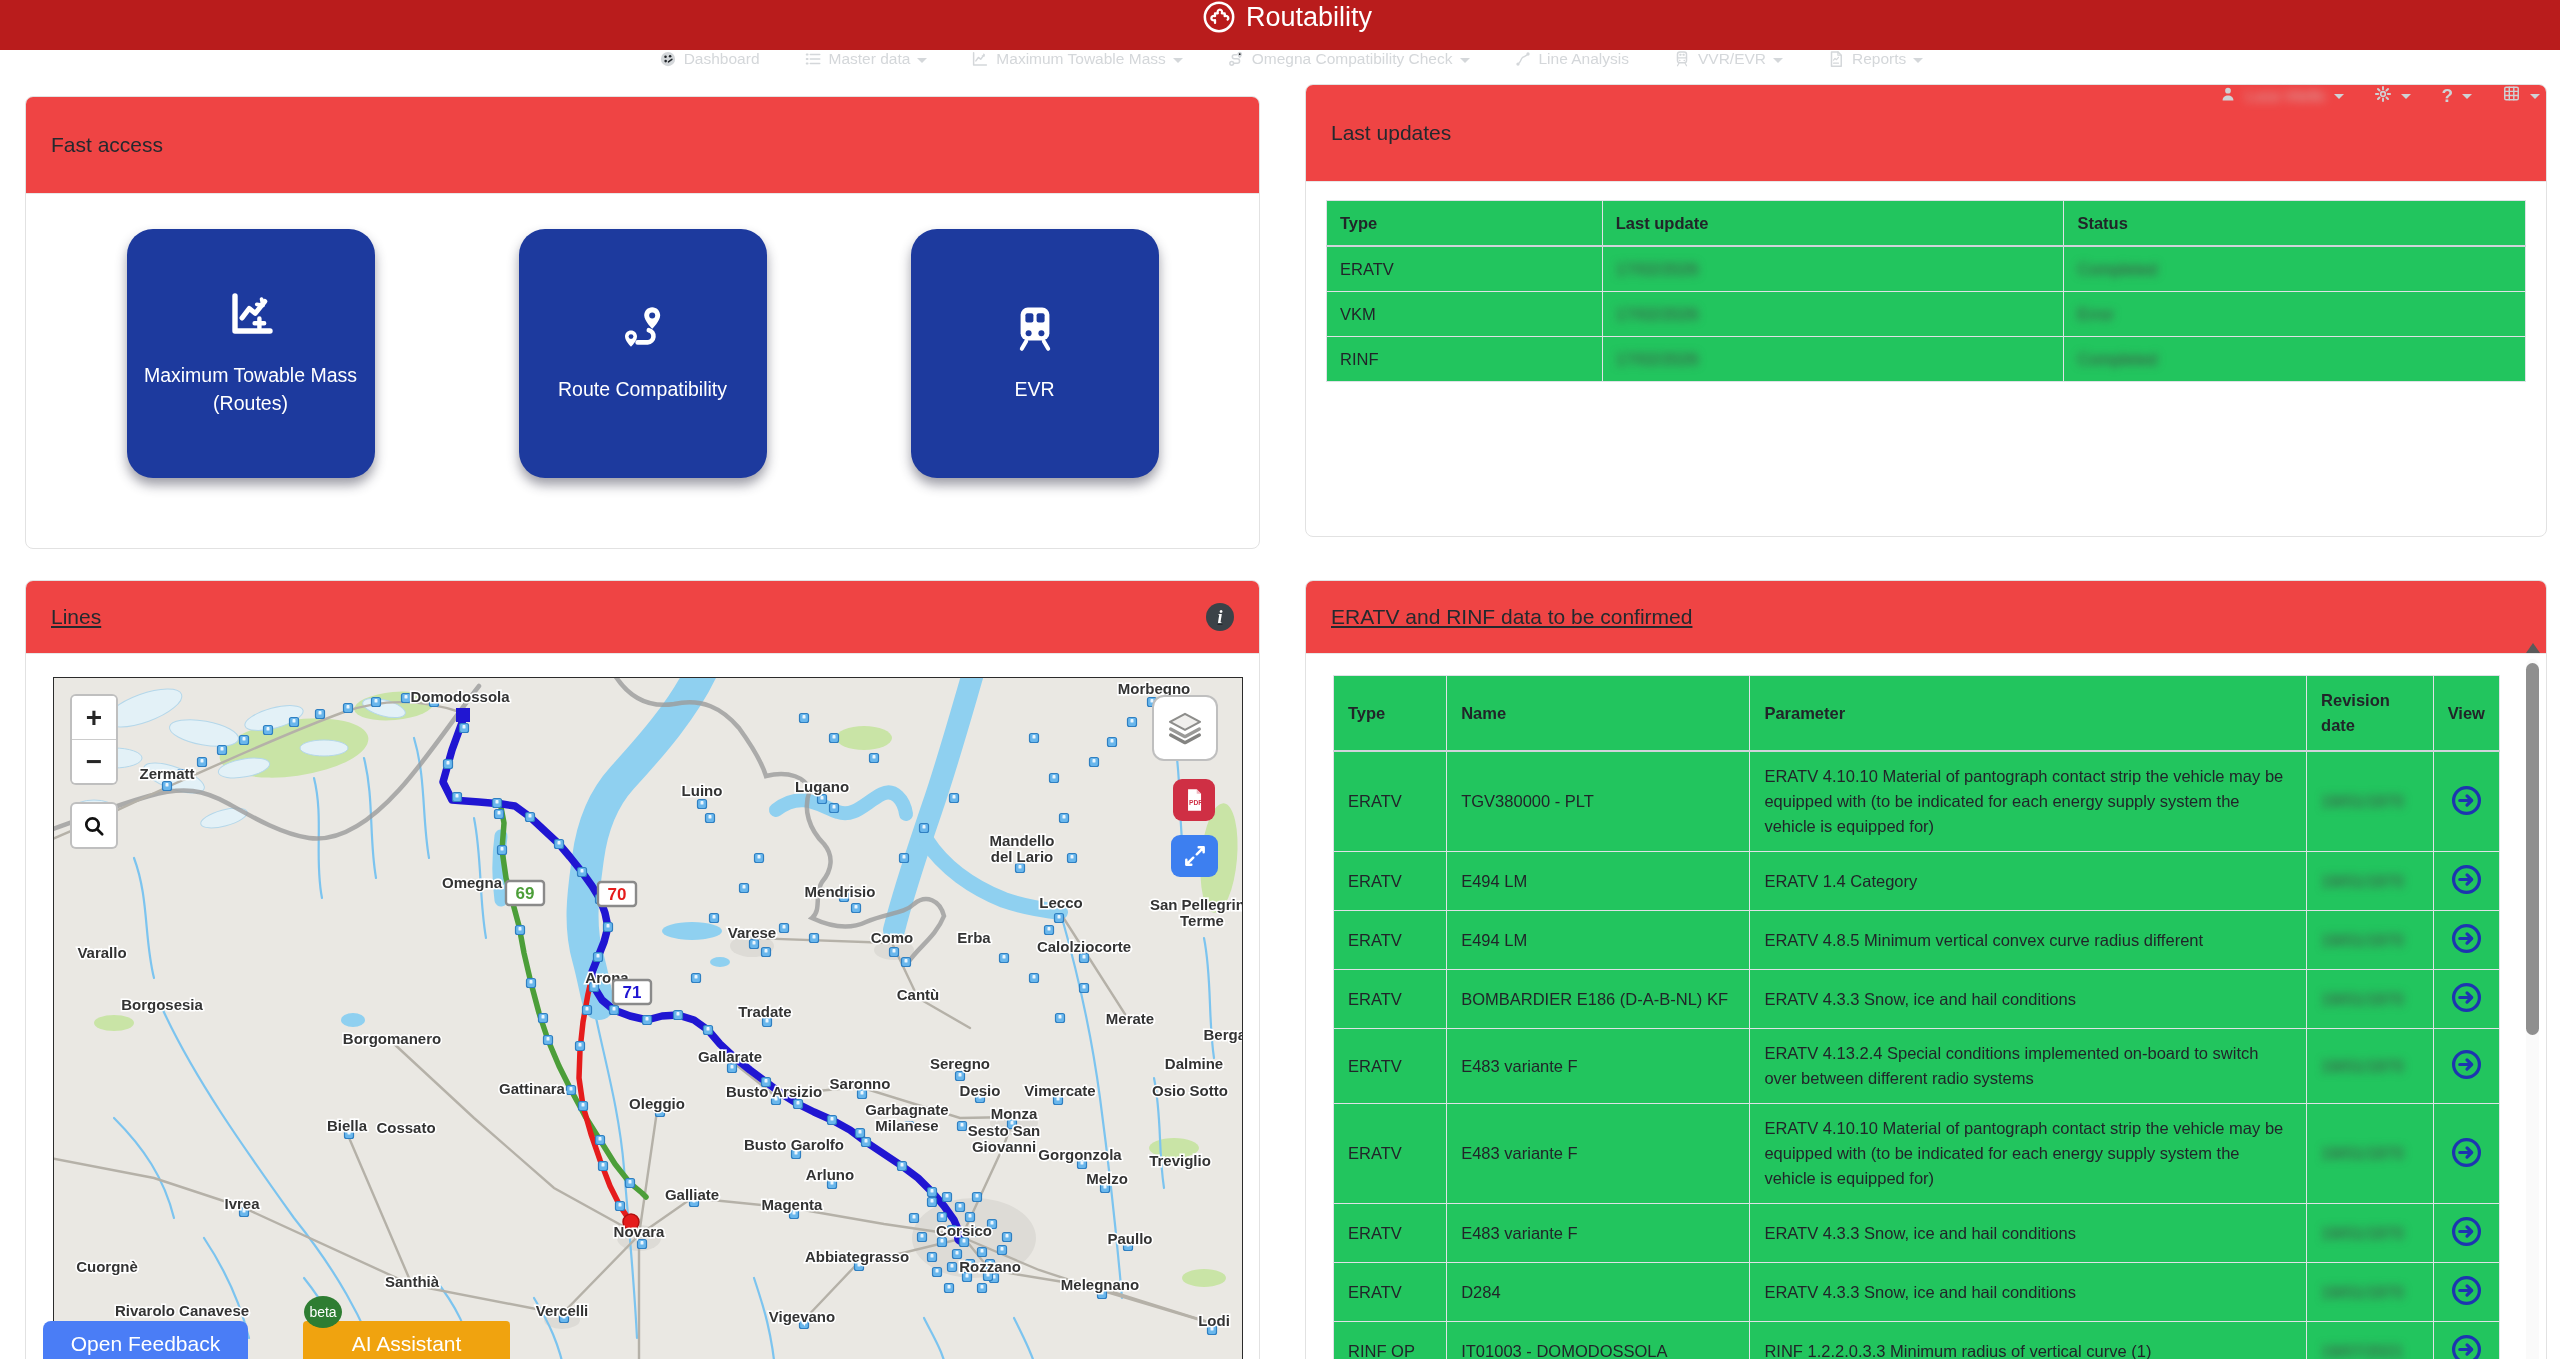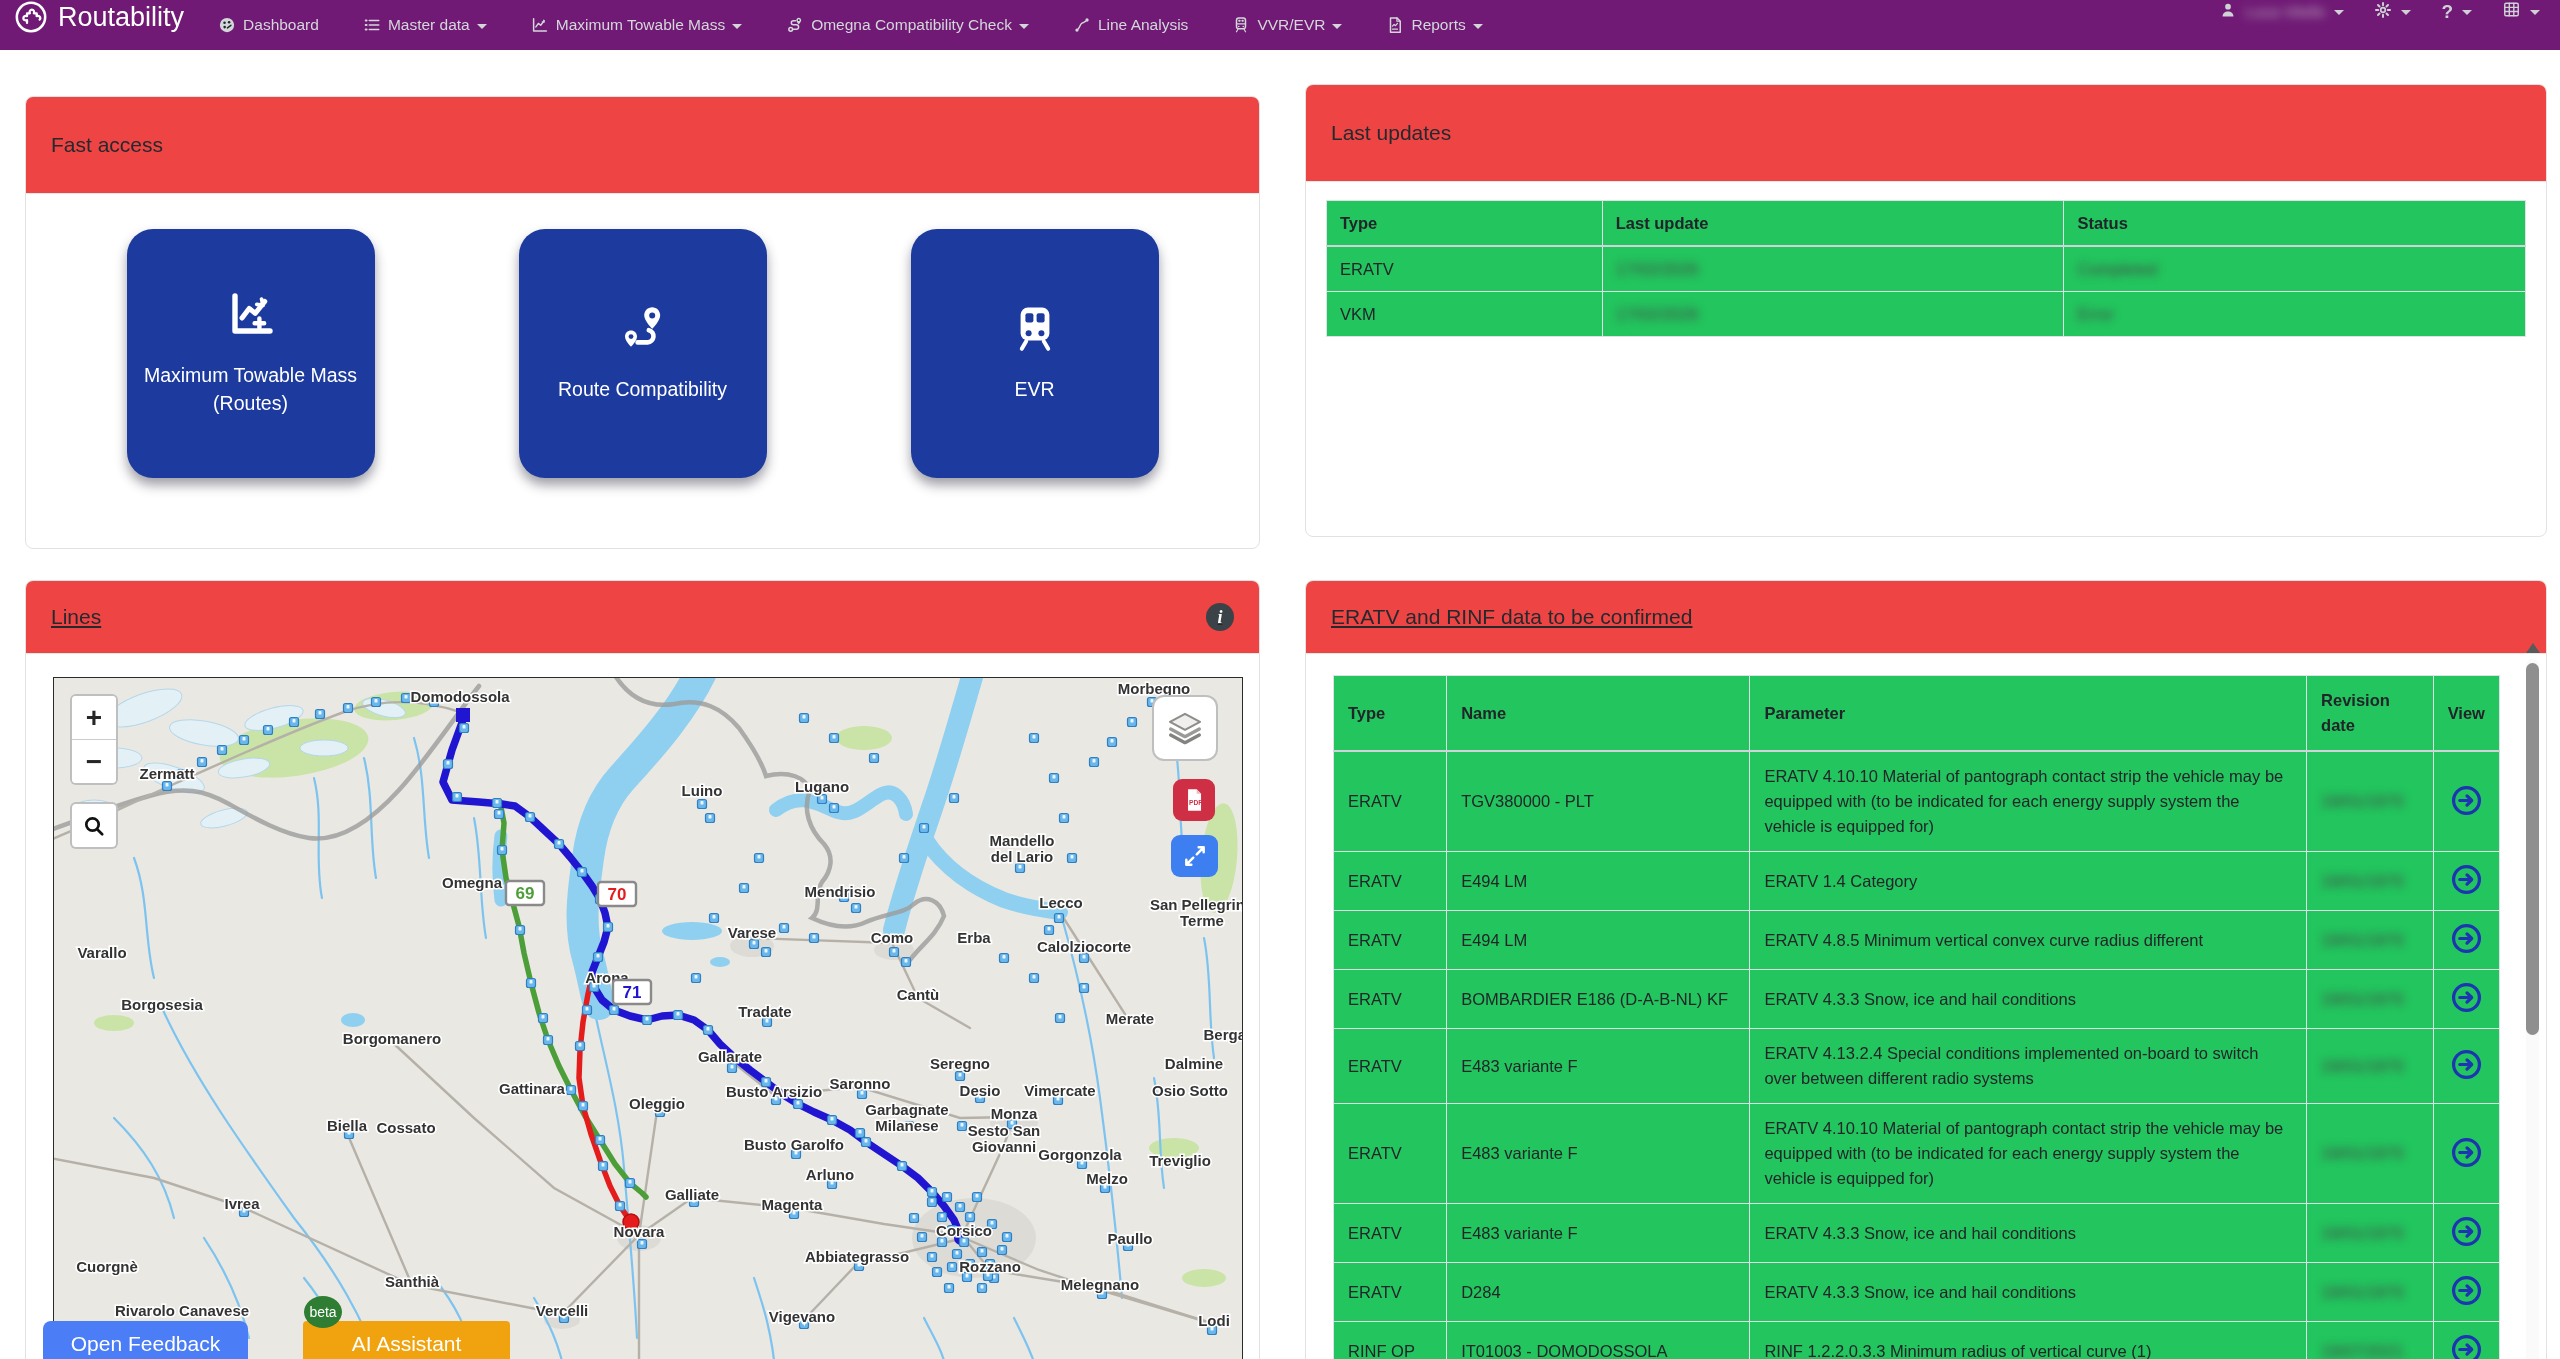--- a/index.html
+++ b/index.html
@@ -1,19 +1,19 @@
 <!DOCTYPE html>
 <html><head>
 <meta charset="utf-8">
 <style>
   html,body{margin:0;padding:0;width:2560px;height:1359px;overflow:hidden;background:#fff;
     font-family:"Liberation Sans",sans-serif;color:#212529;}
   
-  .navbar{position:absolute;top:0;left:0;width:2560px;height:50px;background:#701a75;
-    display:flex;align-items:flex-start;z-index:60;}
+  .navbar{position:absolute;top:0;left:0;width:2560px;height:50px;background:#b91c1c;
+    display:flex;align-items:center;z-index:60;flex-direction:column;}
   .brand{display:flex;align-items:center;gap:10px;margin-left:14px;color:#fff;font-size:27px;font-weight:500;}
   .brand svg{display:block;}
   .nav-items{display:flex;align-items:center;margin-left:22px;gap:20px;}
   .nav-item{display:flex;align-items:center;gap:7px;padding:0 12px;height:50px;
     color:#d4d7da;font-size:15.5px;cursor:pointer;white-space:nowrap;}
   .nav-item svg{display:block;}
   .caret{width:0;height:0;border-left:5px solid transparent;border-right:5px solid transparent;
     border-top:5.5px solid currentColor;margin-top:2px;}
   .nav-right{margin-left:auto;display:flex;align-items:center;gap:30px;margin-right:20px;color:#cfd2d5;}
   .nav-right .cluster{display:flex;align-items:center;gap:9px;font-size:15.5px;cursor:pointer;}
@@ -268,20 +268,25 @@
         <tr>
           <td>ERATV</td>
           <td class="blur">17/02/2026</td>
           <td class="blur">Completed</td>
         </tr>
         <tr>
           <td>VKM</td>
           <td class="blur">17/02/2026</td>
           <td class="blur">Error</td>
         </tr>
+        <tr>
+          <td>RINF</td>
+          <td class="blur">17/02/2026</td>
+          <td class="blur">Completed</td>
+        </tr>
       </tbody>
   </table>
 </section>
 
 <section class="panel" id="panel-lines">
   <div class="panel-header">
     <span>Lines</span>
     <span class="info-icon">i</span>
   </div>
   <div class="map-frame" id="map-frame">

